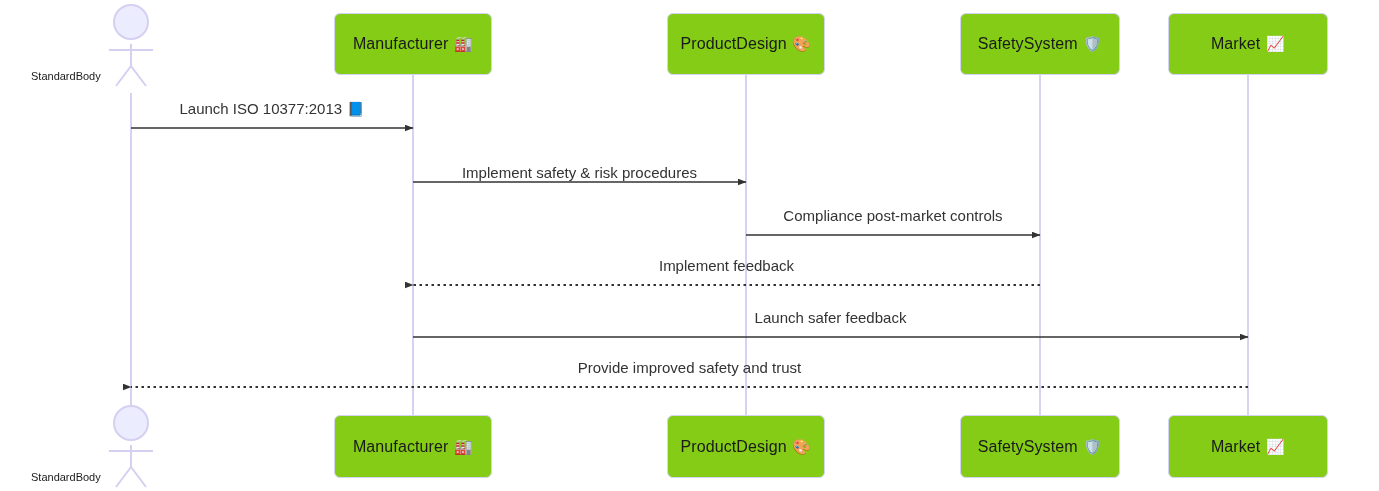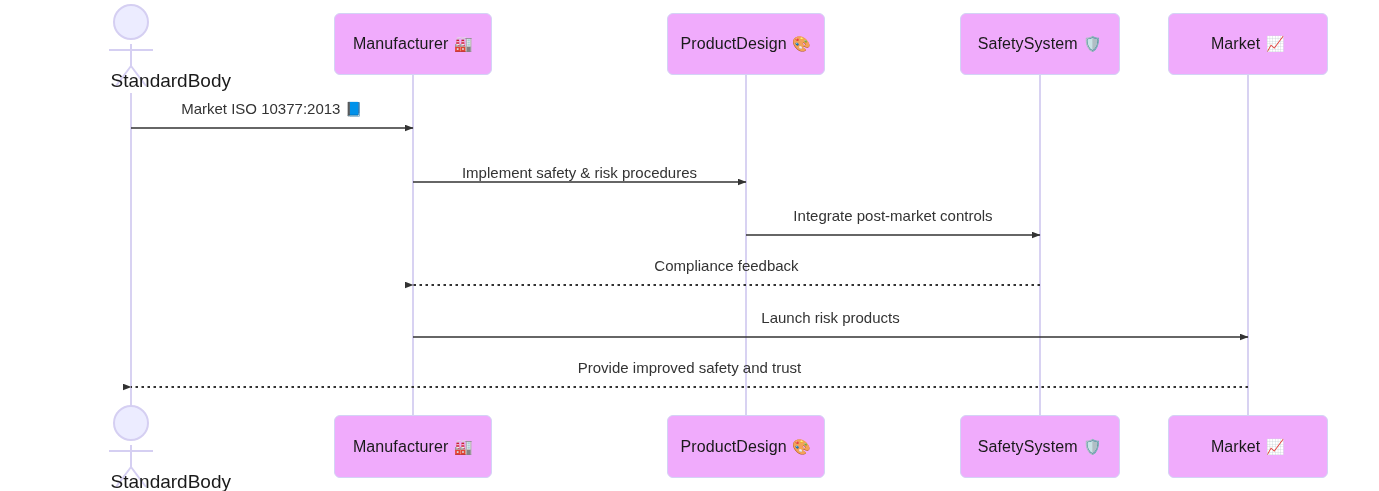--- a/index.html
+++ b/index.html
@@ -22,21 +22,21 @@
   svg.layer {
     position: absolute;
     left: 0;
     top: 0;
     width: 1379px;
     height: 491px;
   }
   .participant-box {
     position: absolute;
     box-sizing: border-box;
-    background: #f0abfc;
+    background: #84cc16;
     border: 1px solid #D3D3F5;
     border-radius: 6px;
     display: flex;
     align-items: center;
     justify-content: center;
   }
   .participant-label {
     font-family: "Liberation Sans", sans-serif;
     font-size: 16px;
     color: #1a1a1a;
@@ -44,24 +44,24 @@
     letter-spacing: 0.1px;
   }
   .participant-emoji {
     font-size: 15px;
     margin-left: 6px;
     vertical-align: middle;
   }
   .actor-label {
     position: absolute;
     font-family: "Liberation Sans", sans-serif;
-    font-size: 19px;
+    font-size: 11px;
     color: #1a1a1a;
     white-space: nowrap;
-    text-align: right;
+    text-align: left;
   }
   .msg-label {
     position: absolute;
     font-family: "Liberation Sans", sans-serif;
     font-size: 15px;
     color: #333333;
     white-space: nowrap;
     transform: translateX(-50%);
     background: transparent;
   }
@@ -141,21 +141,21 @@
       <div class="participant-box" style="left: 1168px; top: 13px; width: 160px; height: 62px;">
         <span class="participant-label">Market</span>
         <span class="participant-emoji">📈</span>
       </div>
       <div class="participant-box" style="left: 1168px; top: 415px; width: 160px; height: 63px;">
         <span class="participant-label">Market</span>
         <span class="participant-emoji">📈</span>
       </div>
     </div>
   <div id="msglabels">
-      <div class="msg-label" style="left: 272px; top: 100px;"><span>Market ISO 10377:2013</span><span class="msg-emoji">📘</span></div>
+      <div class="msg-label" style="left: 272px; top: 100px;"><span>Launch ISO 10377:2013</span><span class="msg-emoji">📘</span></div>
       <div class="msg-label" style="left: 579.5px; top: 164px;"><span>Implement safety &amp; risk procedures</span></div>
-      <div class="msg-label" style="left: 893px; top: 207px;"><span>Integrate post-market controls</span></div>
-      <div class="msg-label" style="left: 726.5px; top: 257px;"><span>Compliance feedback</span></div>
-      <div class="msg-label" style="left: 830.5px; top: 309px;"><span>Launch risk products</span></div>
+      <div class="msg-label" style="left: 893px; top: 207px;"><span>Compliance post-market controls</span></div>
+      <div class="msg-label" style="left: 726.5px; top: 257px;"><span>Implement feedback</span></div>
+      <div class="msg-label" style="left: 830.5px; top: 309px;"><span>Launch safer feedback</span></div>
       <div class="msg-label" style="left: 689.5px; top: 359px;"><span>Provide improved safety and trust</span></div>
     </div>
 
 </div>
 
 </body></html>

